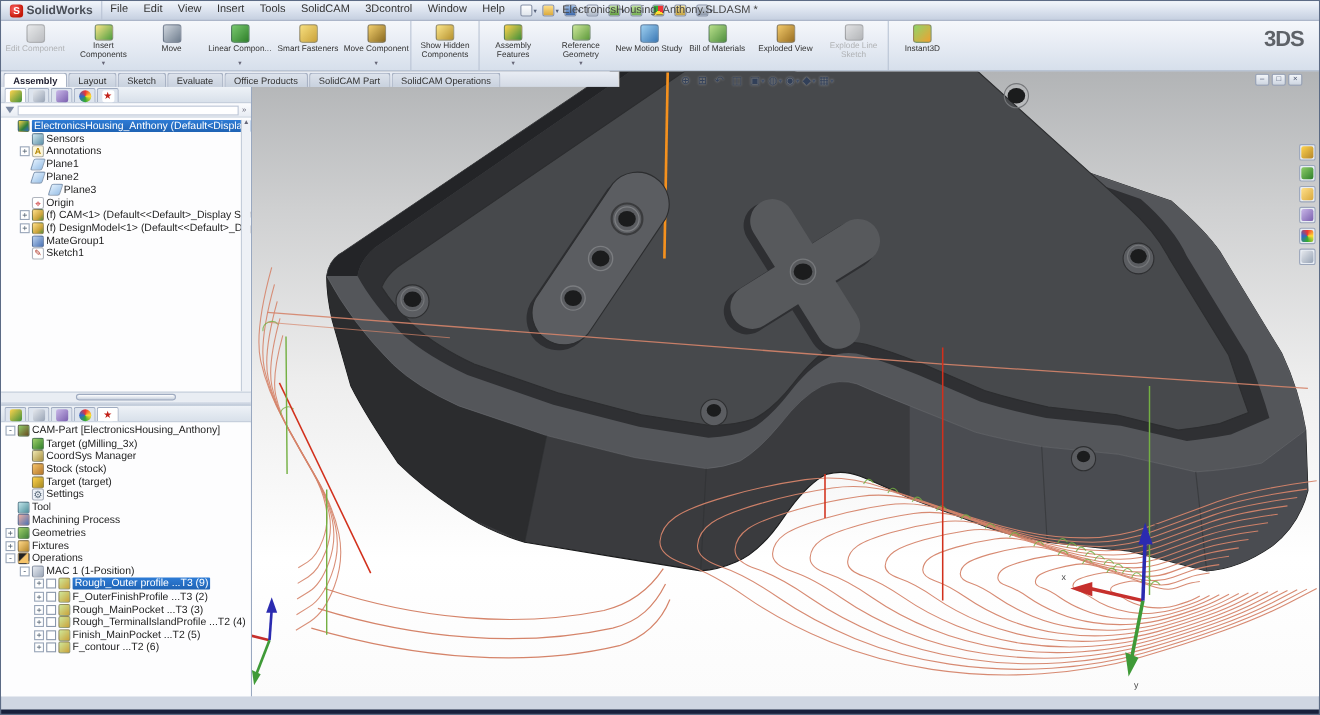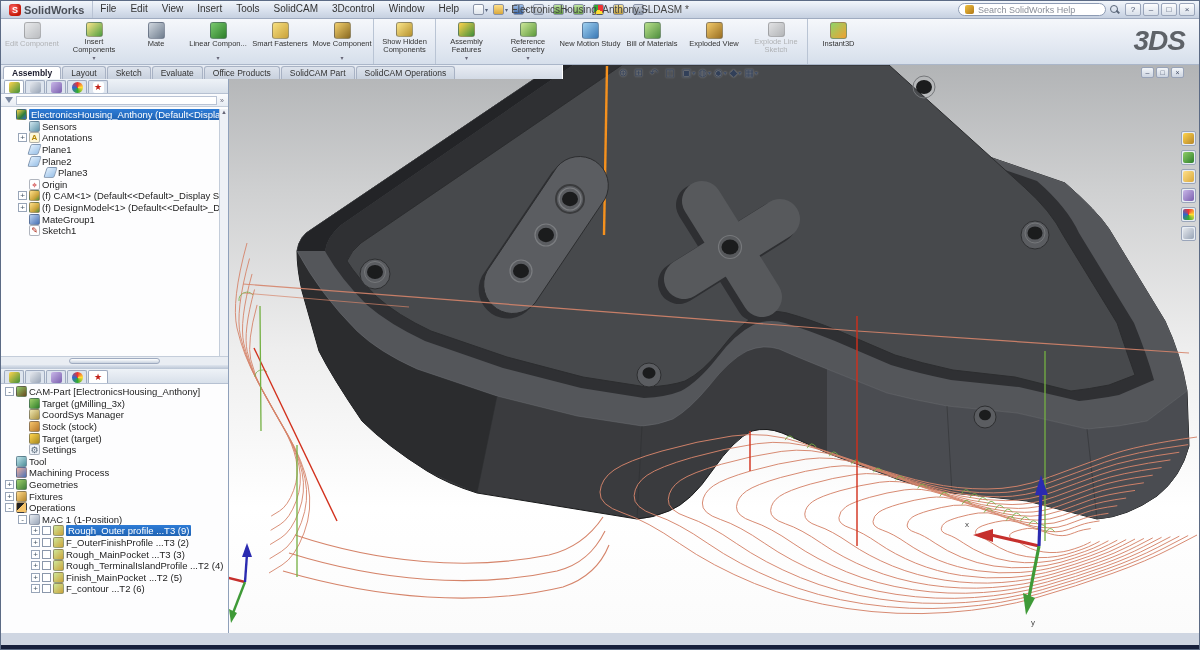--- a/index.html
+++ b/index.html
@@ -33,21 +33,21 @@
 
   
   #ribbon{position:absolute;left:0;top:18px;width:100%;height:46px;
     background:linear-gradient(#f5f7fb,#e3e9f2 60%,#d6dfeb);border-bottom:1px solid #aab6c9;display:flex;align-items:stretch;}
   #ribbon .rbtn{width:62px;display:flex;flex-direction:column;align-items:center;justify-content:flex-start;
     padding-top:3px;font-size:7.5px;line-height:8px;text-align:center;color:#333;border-radius:2px;}
   #ribbon .rbtn .ric{width:17px;height:17px;border-radius:3px;margin-bottom:1px;}
   #ribbon .rbtn .arr{font-size:6px;color:#667;margin-top:auto;padding-bottom:2px;}
   #ribbon .rbtn.disabled{color:#9aa0ab;filter:grayscale(.9);opacity:.75;}
   #ribbon .rbtn.sep-before{border-left:1px solid #b9c4d4;border-radius:0;}
-  #ds-logo{position:absolute;right:14px;top:24px;font-size:28px;font-weight:bold;font-style:italic;color:#5e6268;letter-spacing:-1px;}
+  #ds-logo{position:absolute;right:14px;top:24px;font-size:20px;font-weight:bold;color:#5e6268;letter-spacing:-1px;}
 
   
   .ric{border:1px solid rgba(90,100,120,.5);}
   [data-icon="edit-component"]{background:linear-gradient(135deg,#dfe6ee,#9fb0c4);}
   [data-icon="insert-components"]{background:linear-gradient(135deg,#fbe58a,#4f9e3f);}
   [data-icon="mate"]{background:linear-gradient(135deg,#cfd6de,#6f7d8e);}
   [data-icon="linear-component"]{background:linear-gradient(135deg,#79c96e,#2e7f2a);}
   [data-icon="smart-fasteners"]{background:linear-gradient(135deg,#f7df7f,#caa23a);}
   [data-icon="move-component"]{background:linear-gradient(135deg,#f3cf6d,#8a6a20);}
   [data-icon="show-hidden"]{background:linear-gradient(135deg,#fbe58a,#b6922f);}
@@ -222,53 +222,39 @@
           <span class="qicon" data-icon="file-properties"></span>
           <span class="arr" style="visibility: hidden;">▾</span>
         </span>
 
         <span class="qbtn">
           <span class="qicon" data-icon="options"></span>
           <span class="arr">▾</span>
         </span>
       </div>
     <div id="title-center">ElectronicsHousing_Anthony.SLDASM *</div>
-    <div id="menubar-right">
-      <div id="searchbox">
-        <span class="sw-flag"></span>
-        <span>Search SolidWorks Help</span>
-      </div>
-      <span class="mag"></span>
-      <div class="winctl">
-
-      <span class="wbtn" data-icon="help"><span>?</span></span>
-          <span class="wbtn" data-icon="minimize"><span>–</span></span>
-          <span class="wbtn" data-icon="restore"><span>□</span></span>
-          <span class="wbtn" data-icon="close"><span>×</span></span>
-        </div>
-    </div>
   </div>
 
   <div id="ribbon">
 
       <div class="rbtn disabled">
         <span class="ric" data-icon="edit-component"></span>
         <span class="lab">Edit Component</span>
         <span class="arr" style="visibility: hidden;">▾</span>
       </div>
 
       <div class="rbtn">
         <span class="ric" data-icon="insert-components"></span>
         <span class="lab">Insert Components</span>
         <span class="arr">▾</span>
       </div>
 
       <div class="rbtn">
         <span class="ric" data-icon="mate"></span>
-        <span class="lab">Mate</span>
+        <span class="lab">Move</span>
         <span class="arr" style="visibility: hidden;">▾</span>
       </div>
 
       <div class="rbtn">
         <span class="ric" data-icon="linear-component"></span>
         <span class="lab">Linear Compon...</span>
         <span class="arr">▾</span>
       </div>
 
       <div class="rbtn">

